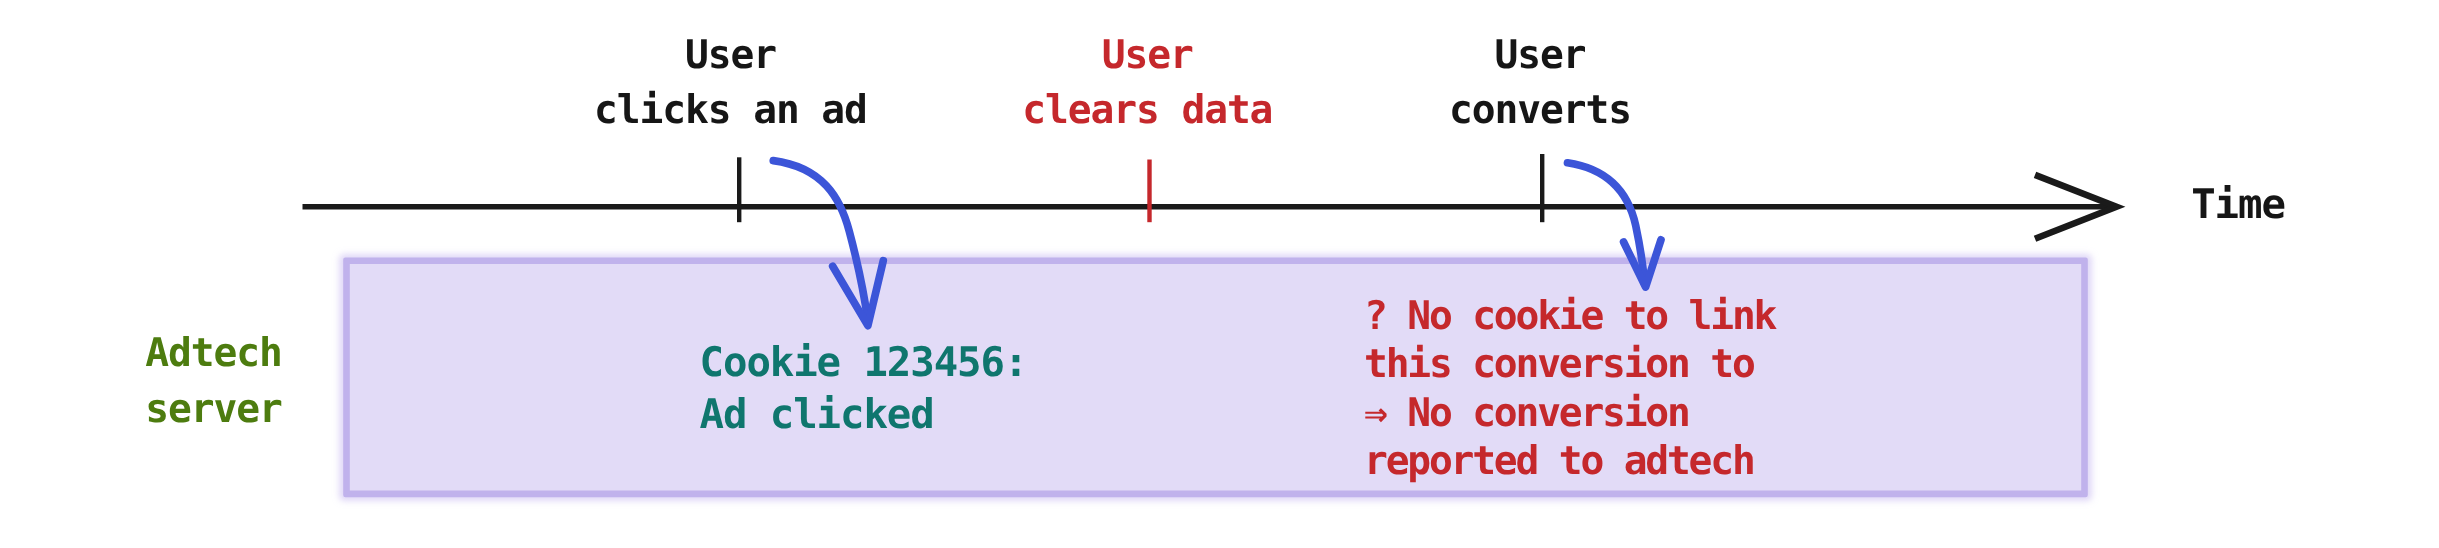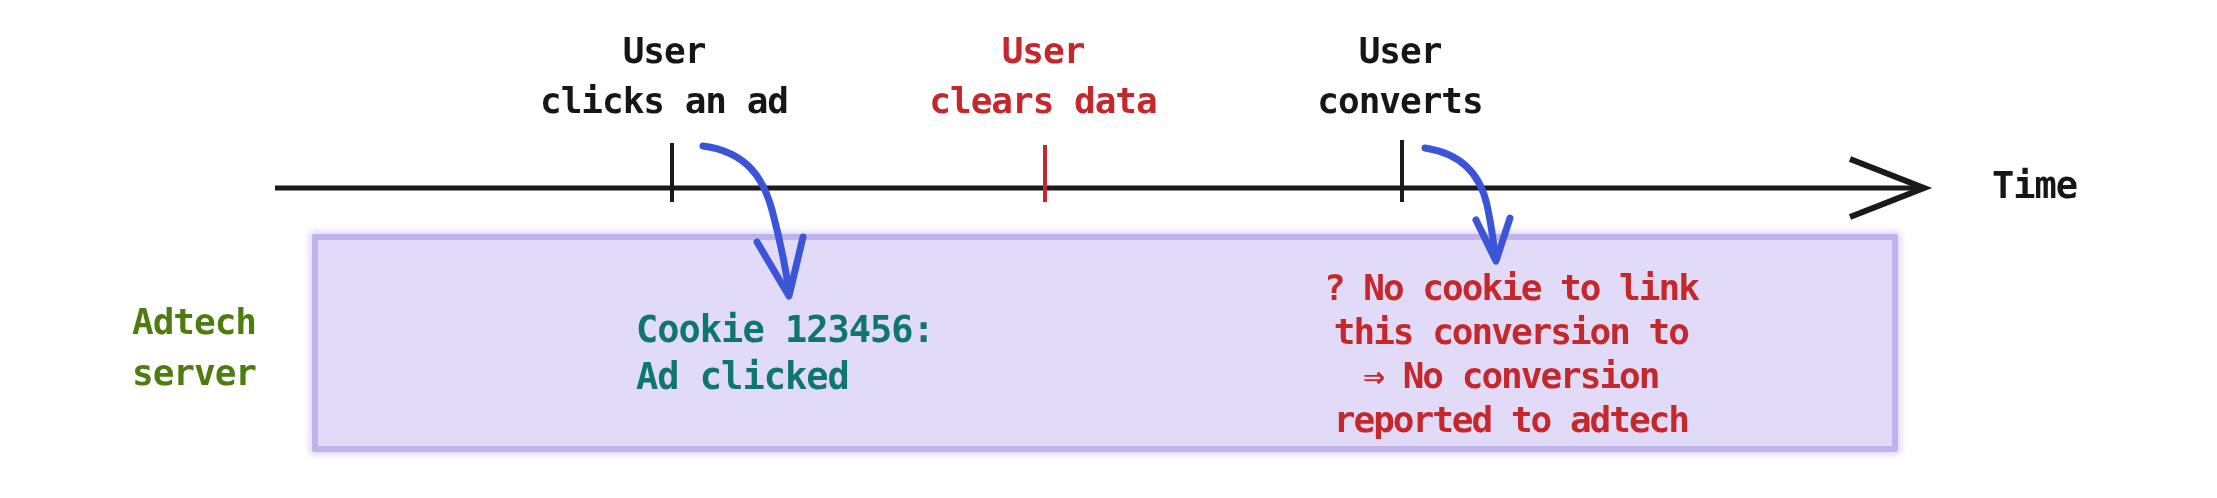--- a/index.html
+++ b/index.html
@@ -40,24 +40,23 @@
     position:absolute;left:132px;top:296px;
     font:700 36px/51px "DejaVu Sans Mono", monospace;
     letter-spacing:-1px;
   }
   .cookie-log{
     position:absolute;left:636px;top:306px;
     font:700 37px/47px "DejaVu Sans Mono", monospace;
     letter-spacing:-1px;
   }
   .conversion-warning{
-    position:absolute;left:1324px;top:266px;
+    position:absolute;left:1240px;top:266px;
     font:700 36px/44px "DejaVu Sans Mono", monospace;
     letter-spacing:-2px;
-    text-align:center;
   }
 </style>
 </head>
 <body>
 
 <div class="canvas">
 
   <div class="server-box" style="background-color: rgb(226, 219, 247); border-color: rgb(192, 178, 236);"></div>
 
   <svg class="overlay" width="2217" height="498" viewBox="0 0 2217 498">

